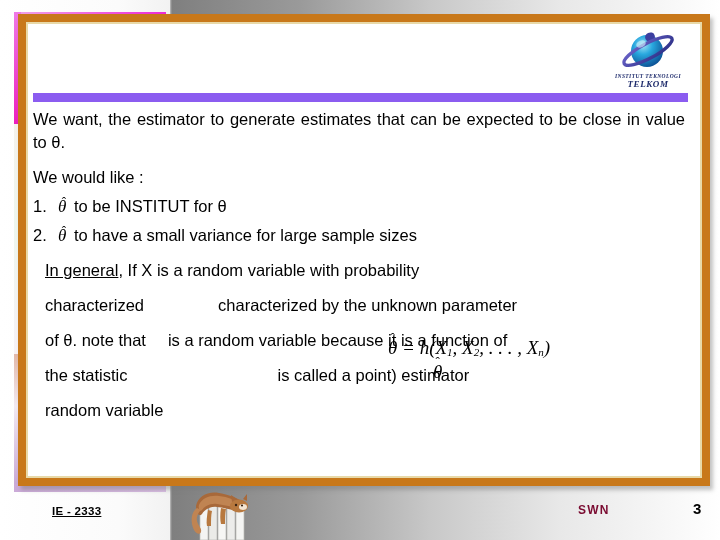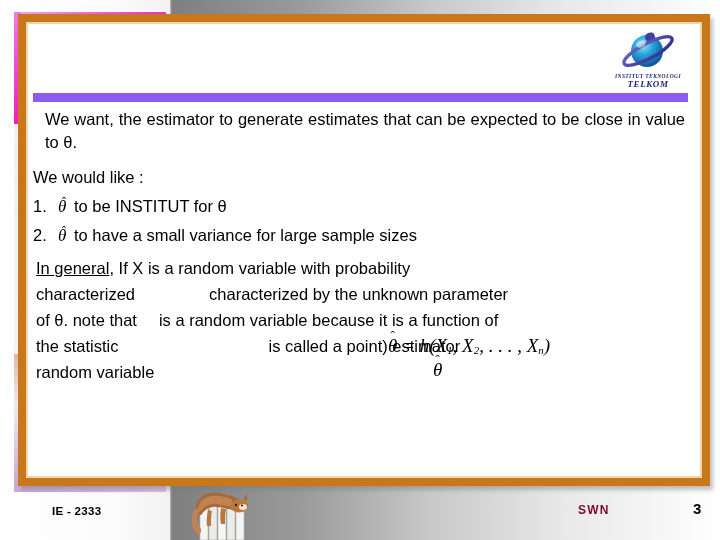--- a/index.html
+++ b/index.html
@@ -129,21 +129,21 @@
     position: absolute;
     left: 33px; top: 108px;
     width: 652px;
     color: #000000;
     font-size: 16.5px;
     line-height: 23px;
   }
   .p-just {
     text-align: justify;
     text-align-last: left;
-    margin: 0 0 12px 12px;
+    margin: 0 0 12px 0;
   }
   .p-plain { margin: 0 0 6px 0; }
 
   .numlist { margin: 0 0 10px 0; padding: 0; list-style: none; }
   .numlist li {
     margin: 0 0 6px 0;
     padding: 0;
     white-space: nowrap;
   }
   .numlist .num { display:inline-block; width: 22px; }
@@ -161,21 +161,21 @@
     font-style: normal;
     font-size: 13px;
     width: 12px;
     text-align: center;
   }
 
   .underline-phrase { text-decoration: underline; }
 
   
   .para-general { position: relative; margin: 0; }
-  .para-general p { margin: 3px; }
+  .para-general p { margin: 12px; }
 
   .line { white-space: nowrap; }
 
   .gap-sm { display:inline-block; width: 74px; }
   .gap-md { display:inline-block; width: 150px; }
   .gap-lg { display:inline-block; width: 22px; }
 
   .sub { font-size: 11px; vertical-align: -2px; }
 
   
@@ -210,20 +210,21 @@
   }
 
   
   .footer-code {
     position: absolute;
     left: 52px; top: 505px;
     font-size: 11.5px;
     font-weight: bold;
     color: #000000;
     letter-spacing: 0.3px;
+    text-decoration: underline;
   }
   .footer-swn {
     position: absolute;
     left: 578px; top: 503px;
     font-size: 12px;
     font-weight: bold;
     color: #7a0b31;
     letter-spacing: 1.2px;
   }
   .footer-page {

